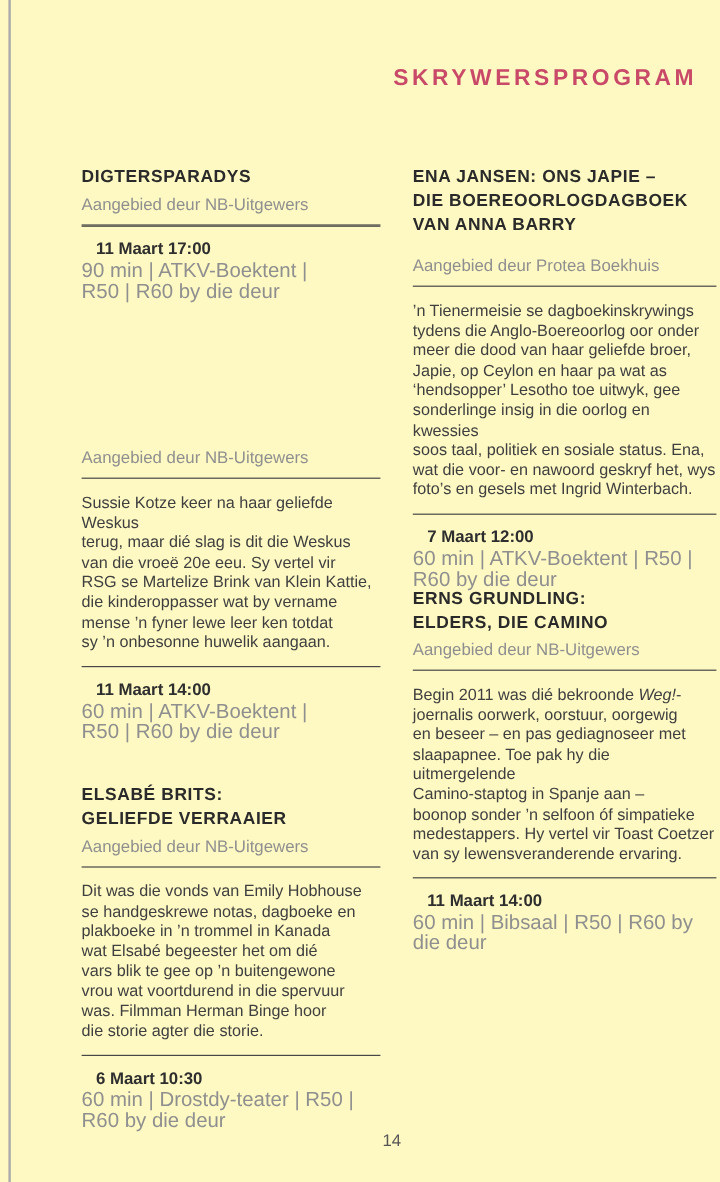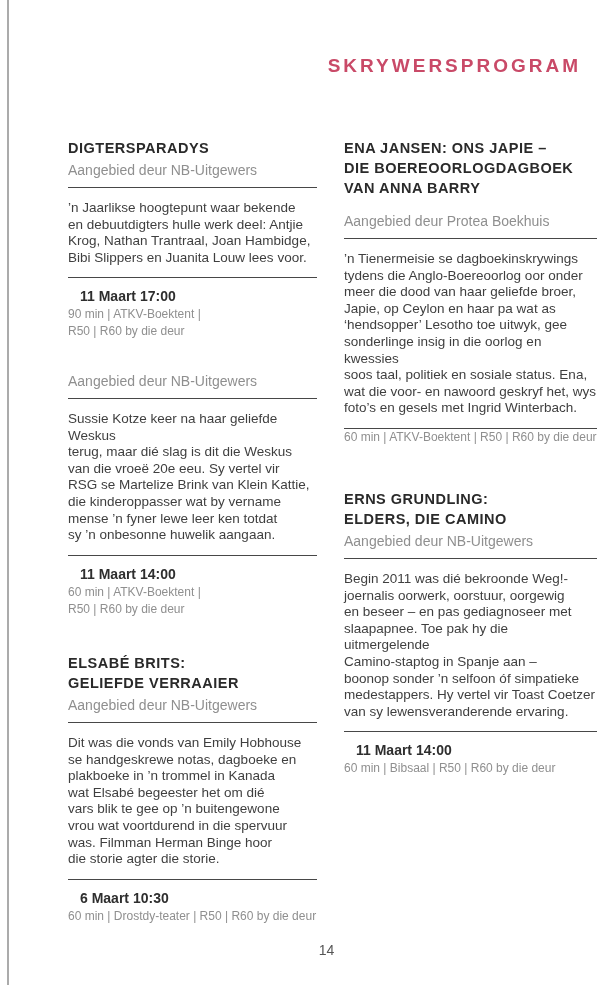--- a/index.html
+++ b/index.html
@@ -4,21 +4,21 @@
 <style>
   html, body {
     margin: 0;
     padding: 0;
     background: #e9e9e9;
   }
   .page {
     position: relative;
     width: 600px;
     height: 985px;
-    background: #ffffff;
+    background: #fef9c3;
     font-family: "Liberation Sans", "DejaVu Sans", sans-serif;
     overflow: hidden;
     margin: 0 auto;
   }
   .edge-line {
     position: absolute;
     left: 7px;
     top: 0;
     width: 2px;
     height: 100%;
@@ -72,30 +72,30 @@
     height: 0;
     margin: 0;
   }
   .sec-body {
     font-size: 13.5px;
     line-height: 16.6px;
     color: #3f3f3f;
     white-space: pre-line;
     margin: 12px 0 11px 0;
   }
-  .sec-body .ital { }
+  .sec-body .ital { font-style: italic; }
   .sec-time {
     font-size: 14px;
     font-weight: bold;
     line-height: 16px;
     color: #2e2e2e;
     margin: 10px 0 2px 12px;
   }
   .sec-details {
-    font-size: 12px;
+    font-size: 17px;
     line-height: 17px;
     color: #8f8f8f;
     white-space: pre-line;
   }
   .page-number {
     position: absolute;
     bottom: 27px;
     left: 68px;
     right: 15px;
     text-align: center;
@@ -111,24 +111,20 @@
   <div class="edge-line"></div>
 
   <div class="header-title">SKRYWERSPROGRAM</div>
 
   <div class="col col-left">
 
     <div class="sec sec-t138">
       <div class="sec-title">DIGTERSPARADYS</div>
       <div class="sec-host">Aangebied deur NB-Uitgewers</div>
       <hr class="rule">
-      <div class="sec-body">’n Jaarlikse hoogtepunt waar bekende
-en debuutdigters hulle werk deel: Antjie
-Krog, Nathan Trantraal, Joan Hambidge,
-Bibi Slippers en Juanita Louw lees voor.</div>
       <hr class="rule">
       <div class="sec-time">11 Maart 17:00</div>
       <div class="sec-details">90 min | ATKV-Boektent |
 R50 | R60 by die deur</div>
     </div>
 
     <div class="sec sec-t374">
       <div class="sec-host">Aangebied deur NB-Uitgewers</div>
       <hr class="rule">
       <div class="sec-body">Sussie Kotze keer na haar geliefde Weskus
@@ -175,20 +171,21 @@
       <div class="sec-body">’n Tienermeisie se dagboekinskrywings
 tydens die Anglo-Boereoorlog oor onder
 meer die dood van haar geliefde broer,
 Japie, op Ceylon en haar pa wat as
 ‘hendsopper’ Lesotho toe uitwyk, gee
 sonderlinge insig in die oorlog en kwessies
 soos taal, politiek en sosiale status. Ena,
 wat die voor- en nawoord geskryf het, wys
 foto’s en gesels met Ingrid Winterbach.</div>
       <hr class="rule">
+      <div class="sec-time">7 Maart 12:00</div>
       <div class="sec-details">60 min | ATKV-Boektent | R50 | R60 by die deur</div>
     </div>
 
     <div class="sec sec-t489">
       <div class="sec-title">ERNS GRUNDLING:
 ELDERS, DIE CAMINO</div>
       <div class="sec-host">Aangebied deur NB-Uitgewers</div>
       <hr class="rule">
       <div class="sec-body"><span>Begin 2011 was dié bekroonde </span><span class="ital">Weg!</span><span>-
 joernalis oorwerk, oorstuur, oorgewig

